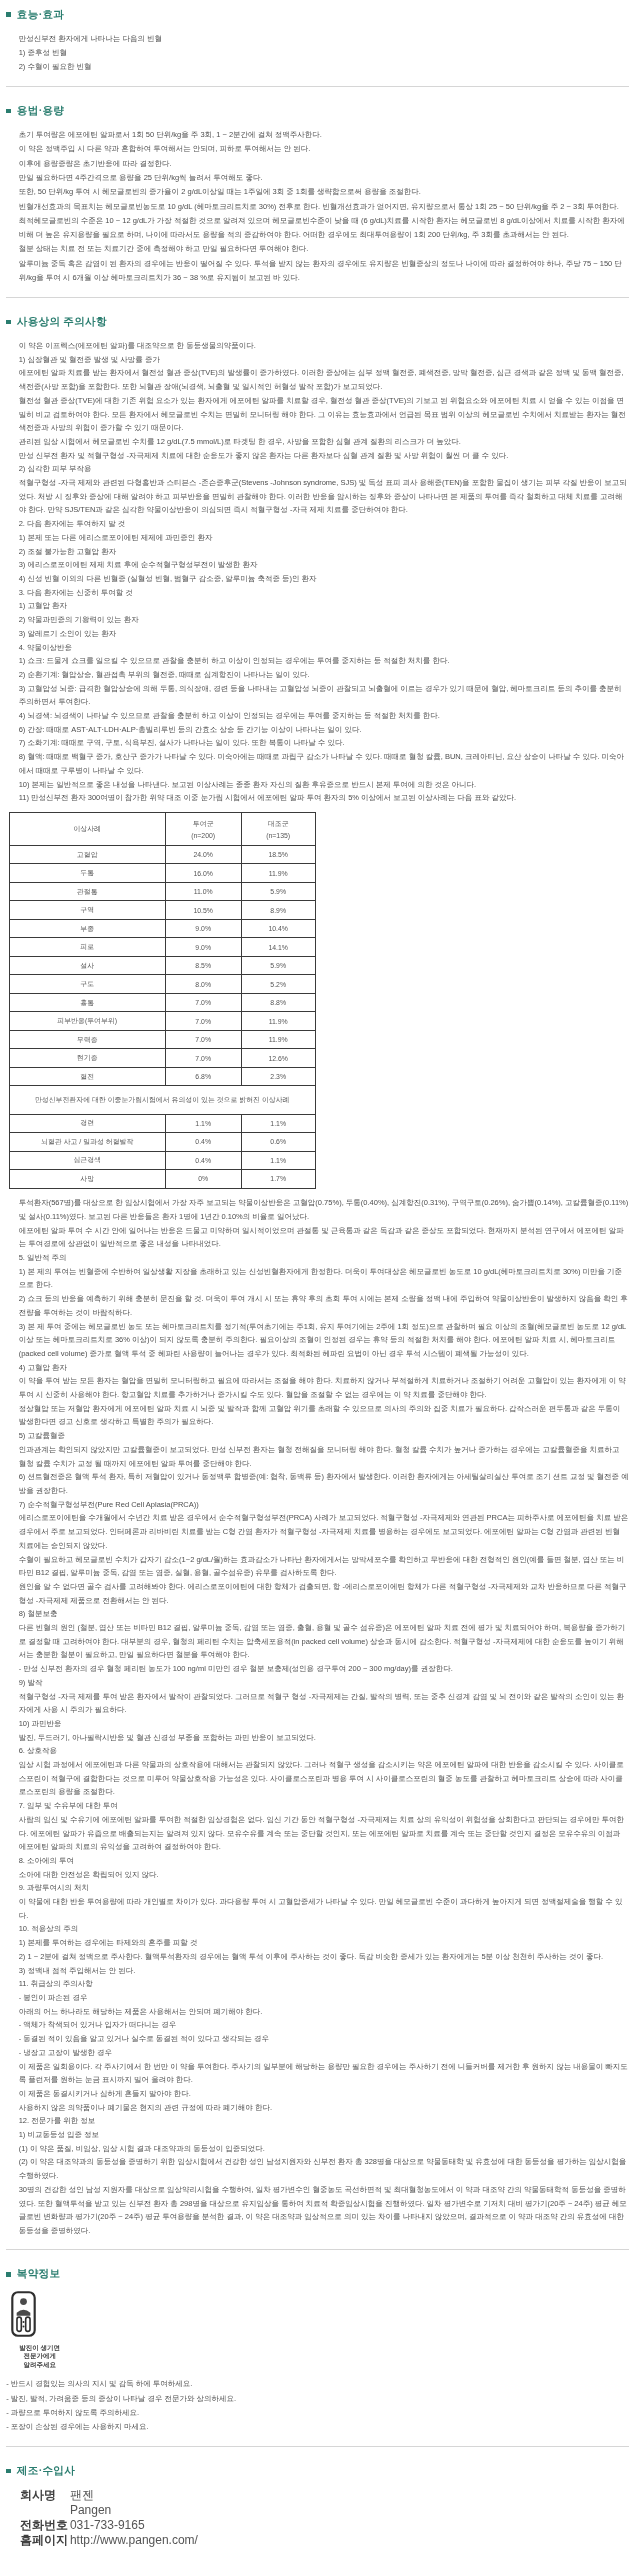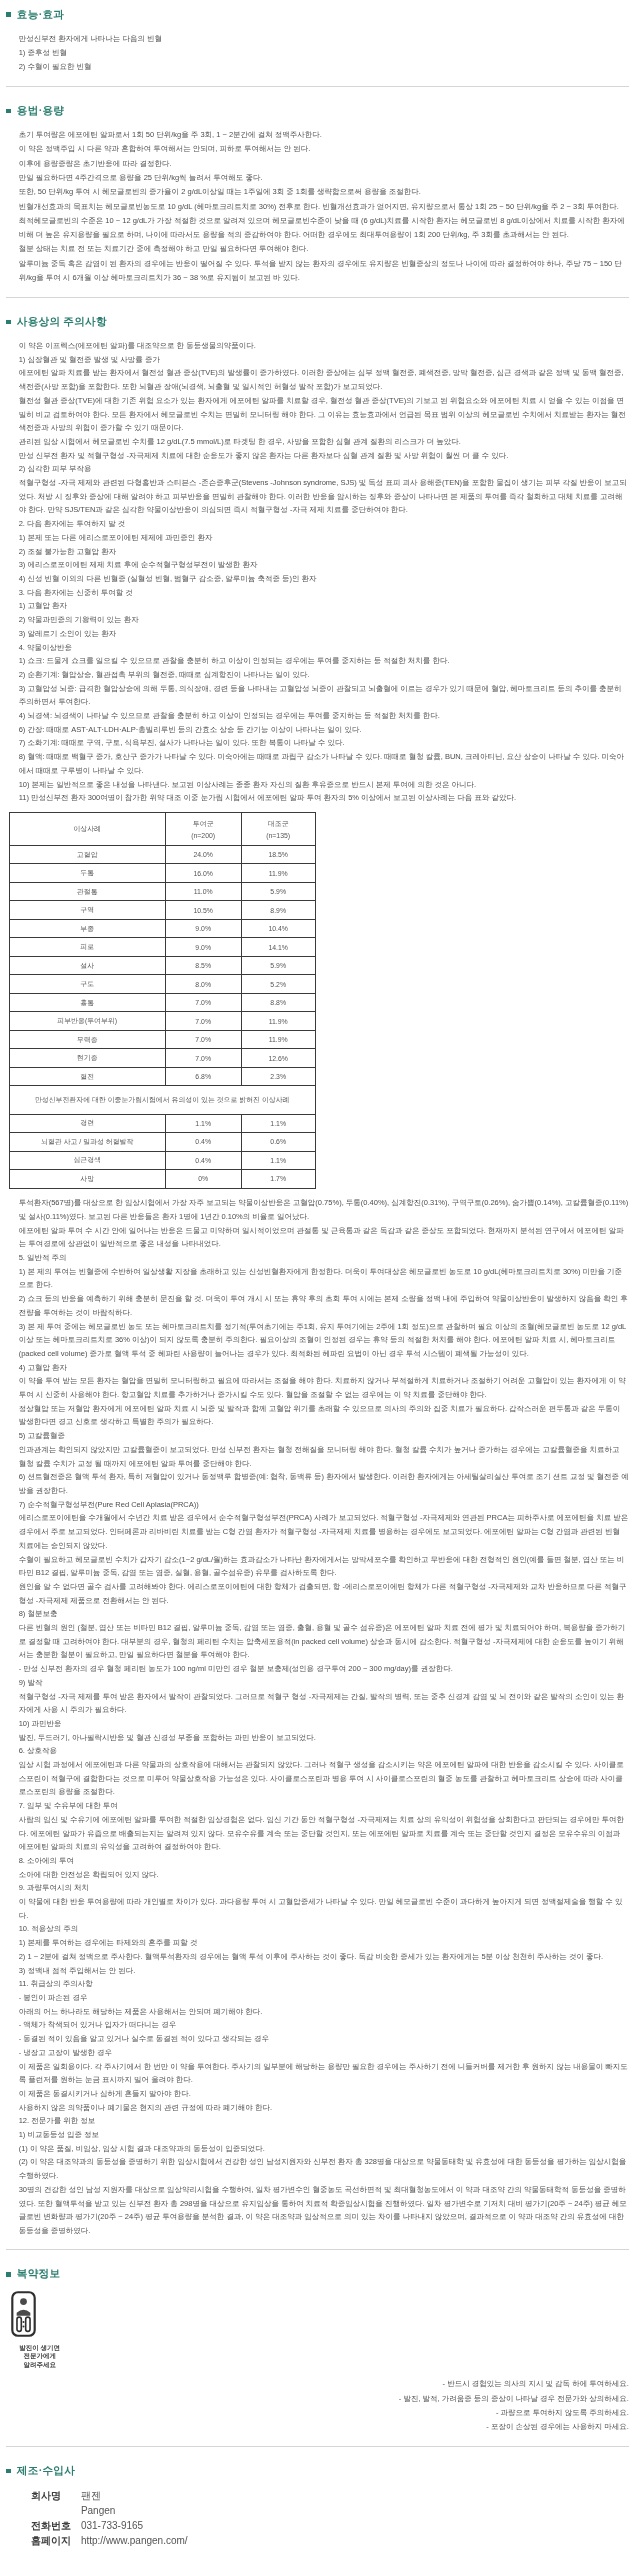--- a/index.html
+++ b/index.html
@@ -16,24 +16,24 @@
   .ae-table th,.ae-table td{border:0.6px solid #3a3a3a;text-align:center;padding:0 3.7px;font-weight:normal;}
   .ae-table thead th{height:32px;}
   .ae-table td{height:17.5px;}
   .ae-table td.merged{height:27.4px;font-size:6.9px;}
   .th-sub{display:block;margin-top:2.5px;}
   
   .med-block{margin:2.5px 0 7.5px 5px;}
   .med-icon{display:block;}
   .med-caption{font-size:6.5px;line-height:8.7px;color:#3c3c3c;width:57px;text-align:center;white-space:pre-line;margin-top:4.4px;font-weight:bold;}
   .med-items{margin-top:7.5px;}
-  .med-items p{margin:0;font-size:7.5px;line-height:14.3px;color:#4d4d4d;text-align:right;}
+  .med-items p{margin:0;font-size:7.5px;line-height:14.3px;color:#4d4d4d;}
   
   .mfr-rows{margin-left:13.7px;margin-top:2.5px;}
-  .mfr-row{display:flex;font-size:10px;line-height:15px;margin-left:11px;}
+  .mfr-row{display:flex;font-size:12px;line-height:15px;}
   .mfr-label{width:50px;font-weight:bold;color:#3f3f3f;flex:0 0 auto;}
   .mfr-value{color:#555;text-align:right;}
 </style>
 </head>
 <body>
 
 <div class="page">
 
   <section>
     <h2 class="sec-title">

